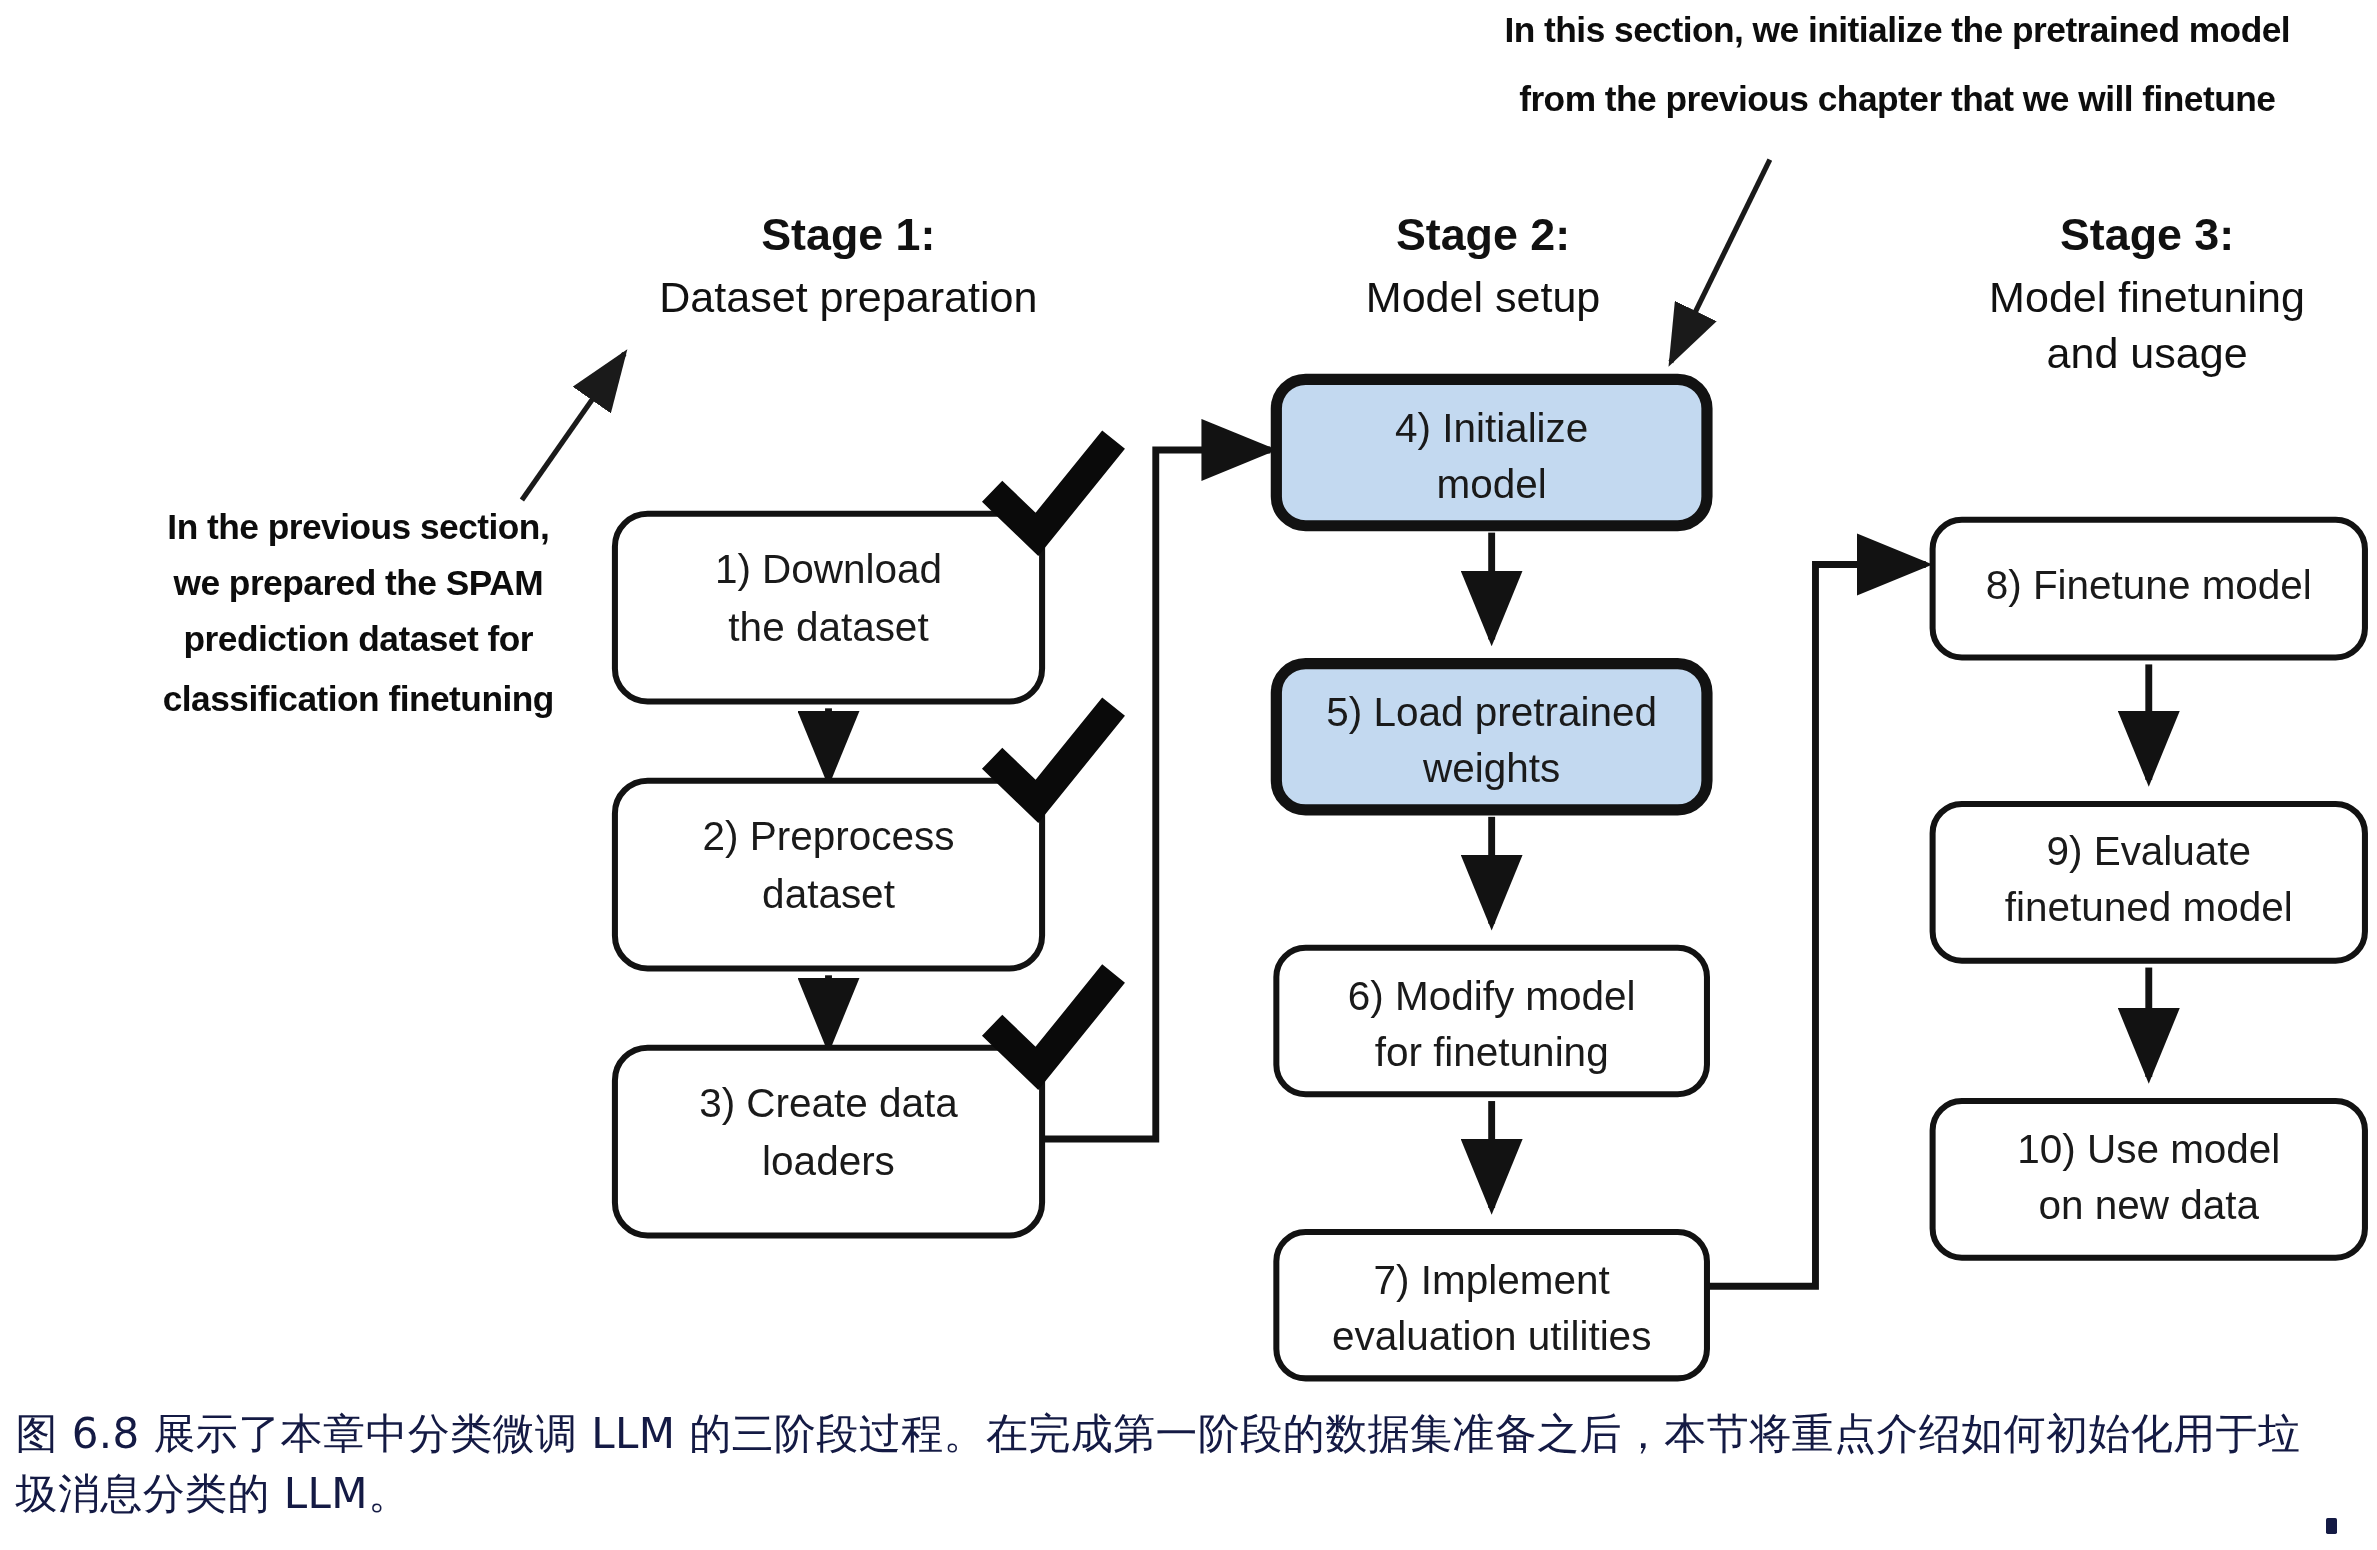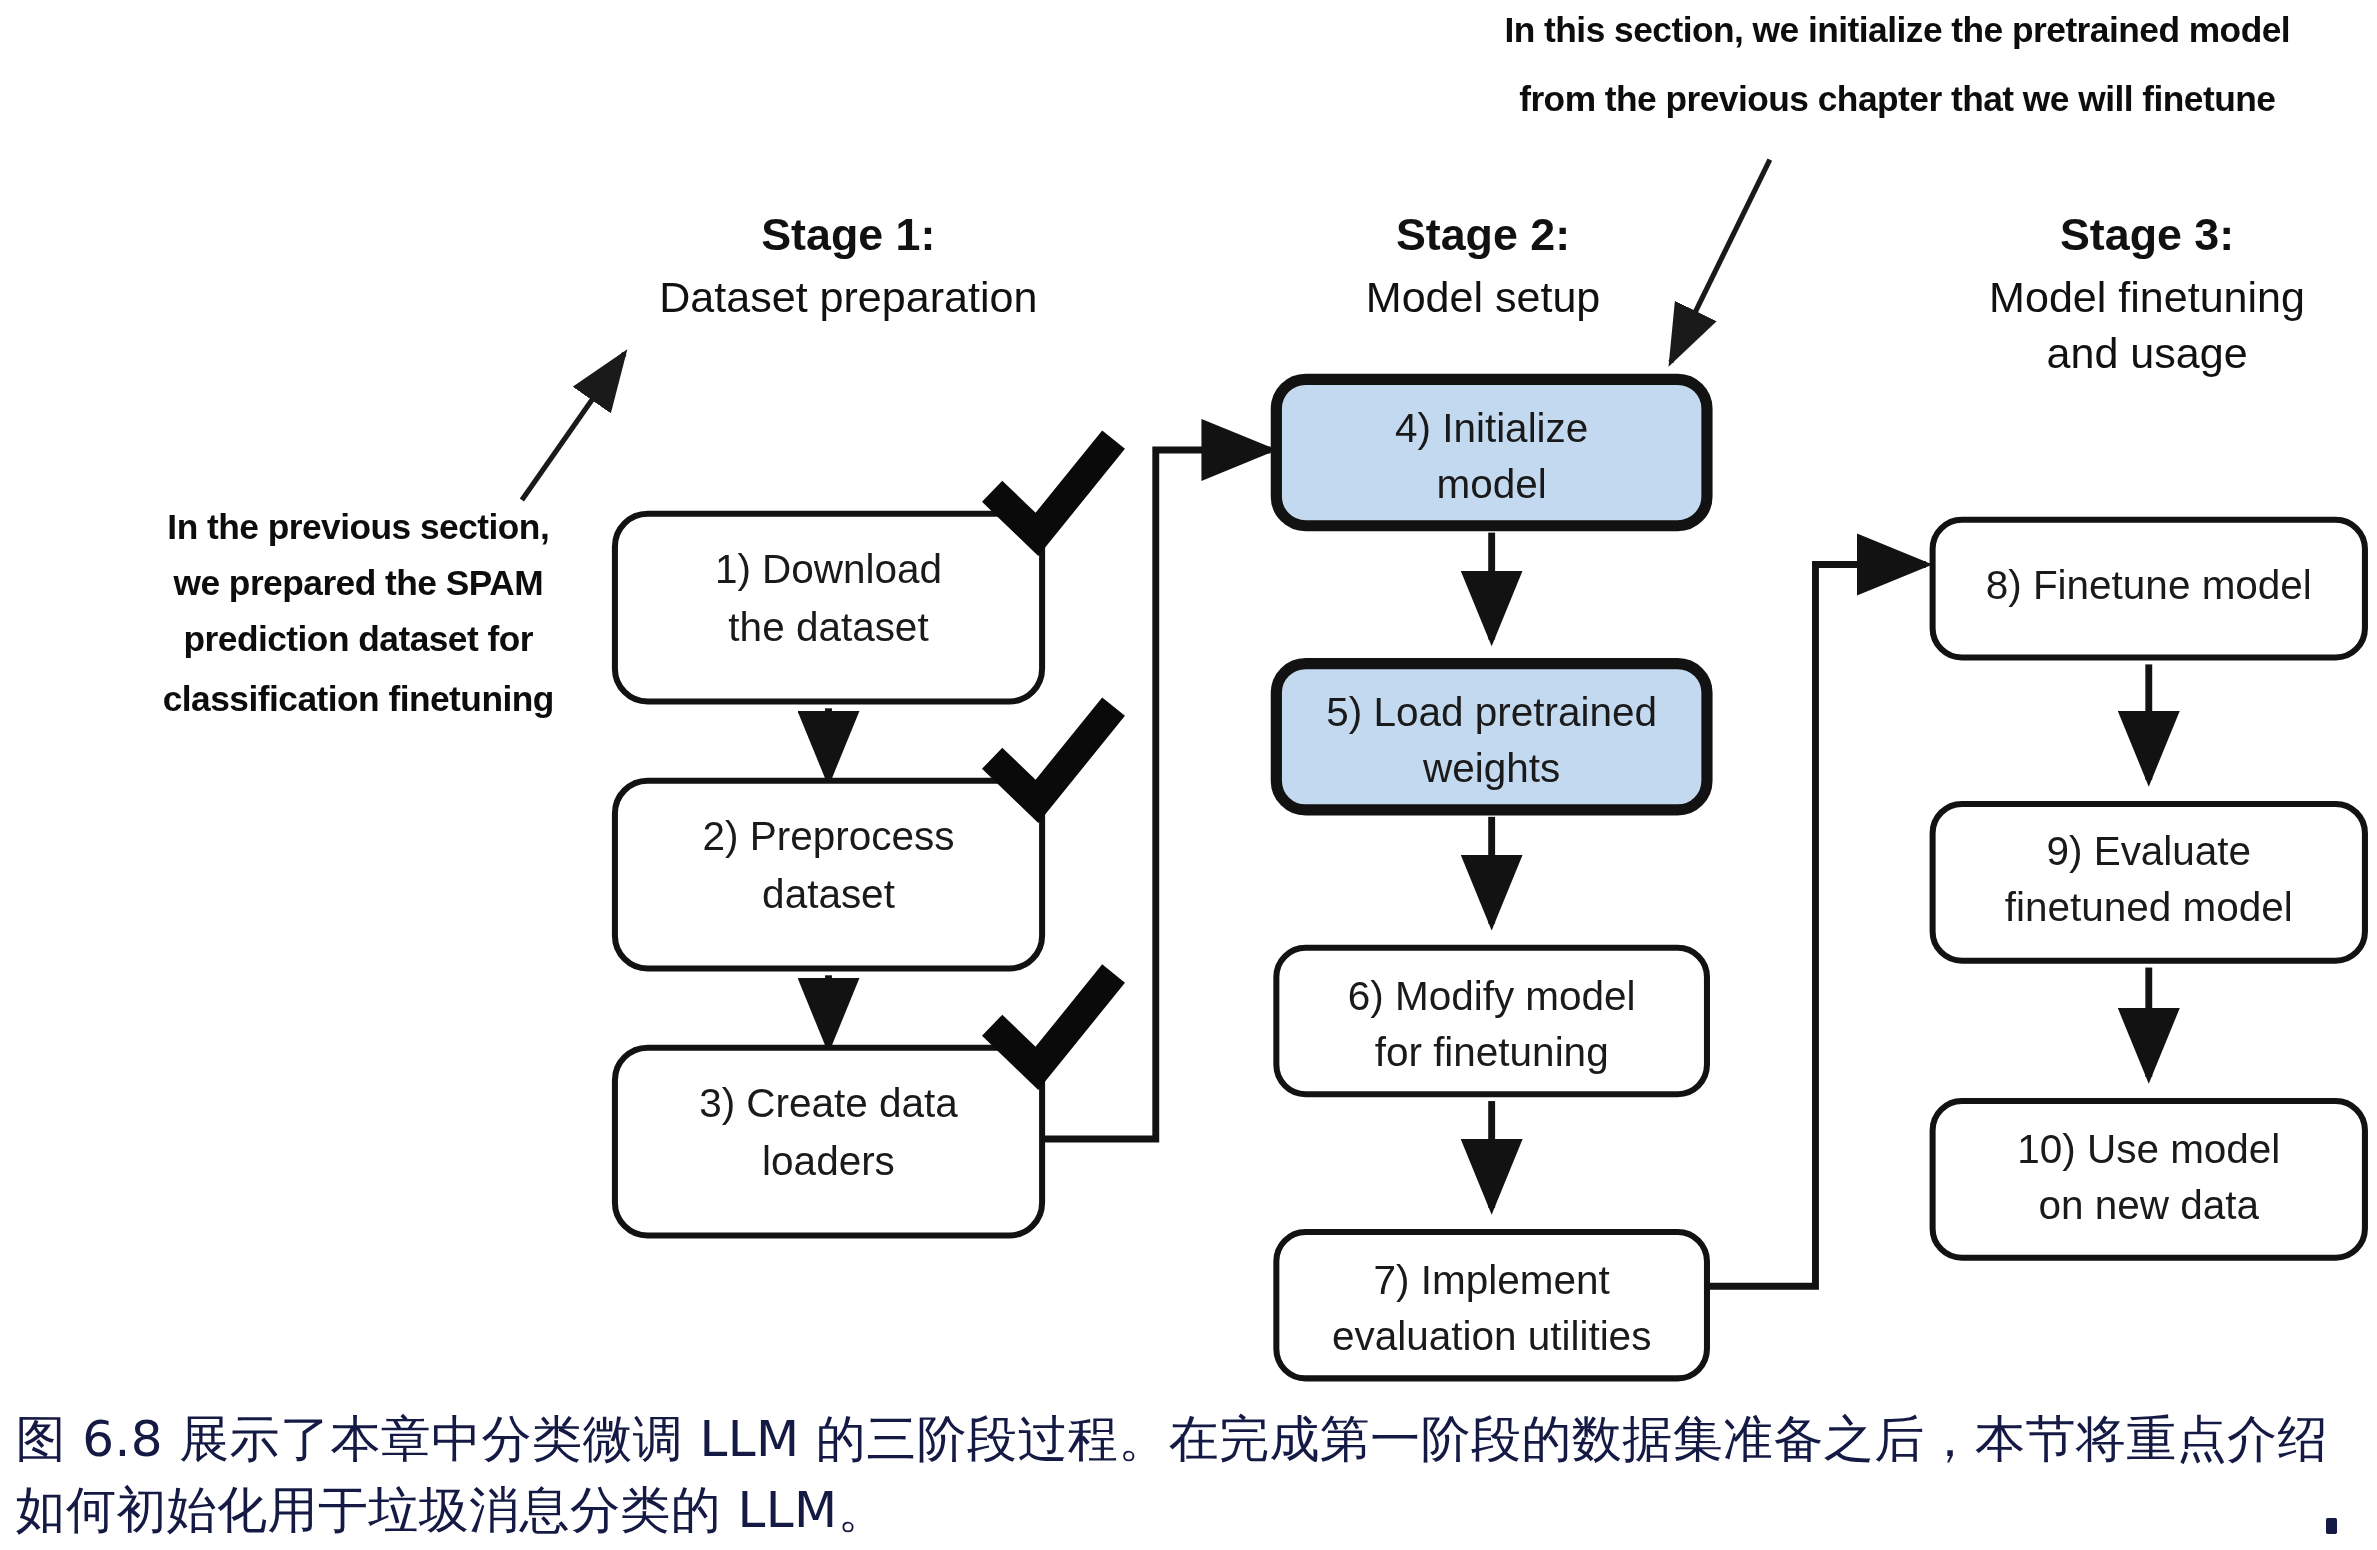--- a/index.html
+++ b/index.html
@@ -54,21 +54,21 @@
     fill: #0d0d0d;
     letter-spacing: -0.6px;
   }
   .annot-c { text-anchor: middle; }
   .caption-text {
     position: absolute;
     left: 15.5px;
     top: 1404px;
     width: 2326px;
     font-family: "DejaVu Sans", sans-serif;
-    font-size: 50px;
+    font-size: 42px;
     line-height: 1.42;
     color: #141a44;
     letter-spacing: 0.4px;
   }
   .caption-dot {
     position: absolute;
     left: 2326px;
     top: 1518px;
     width: 11.2px;
     height: 16.4px;

